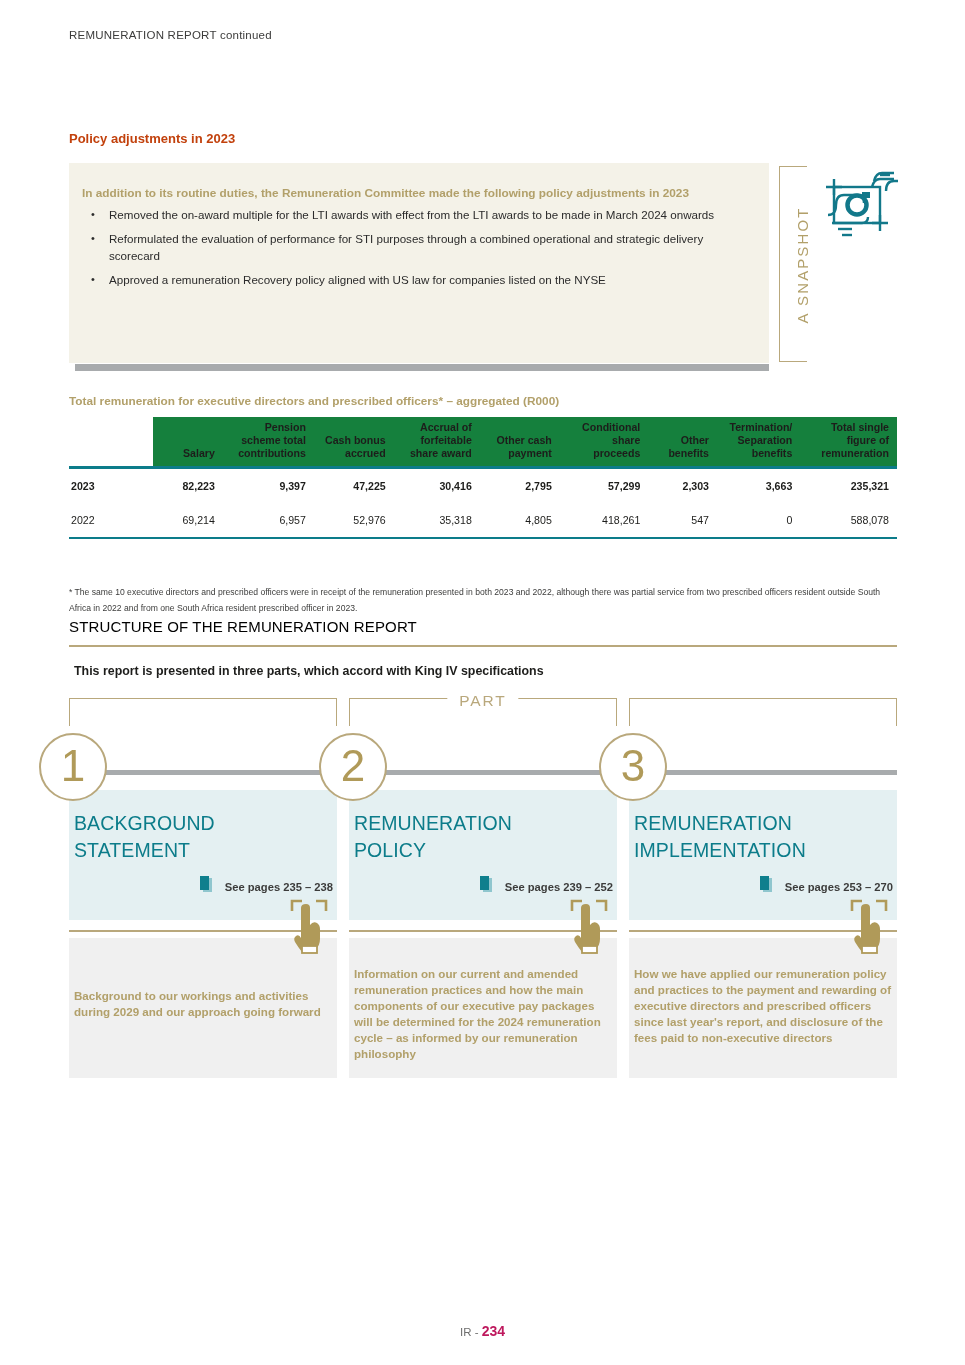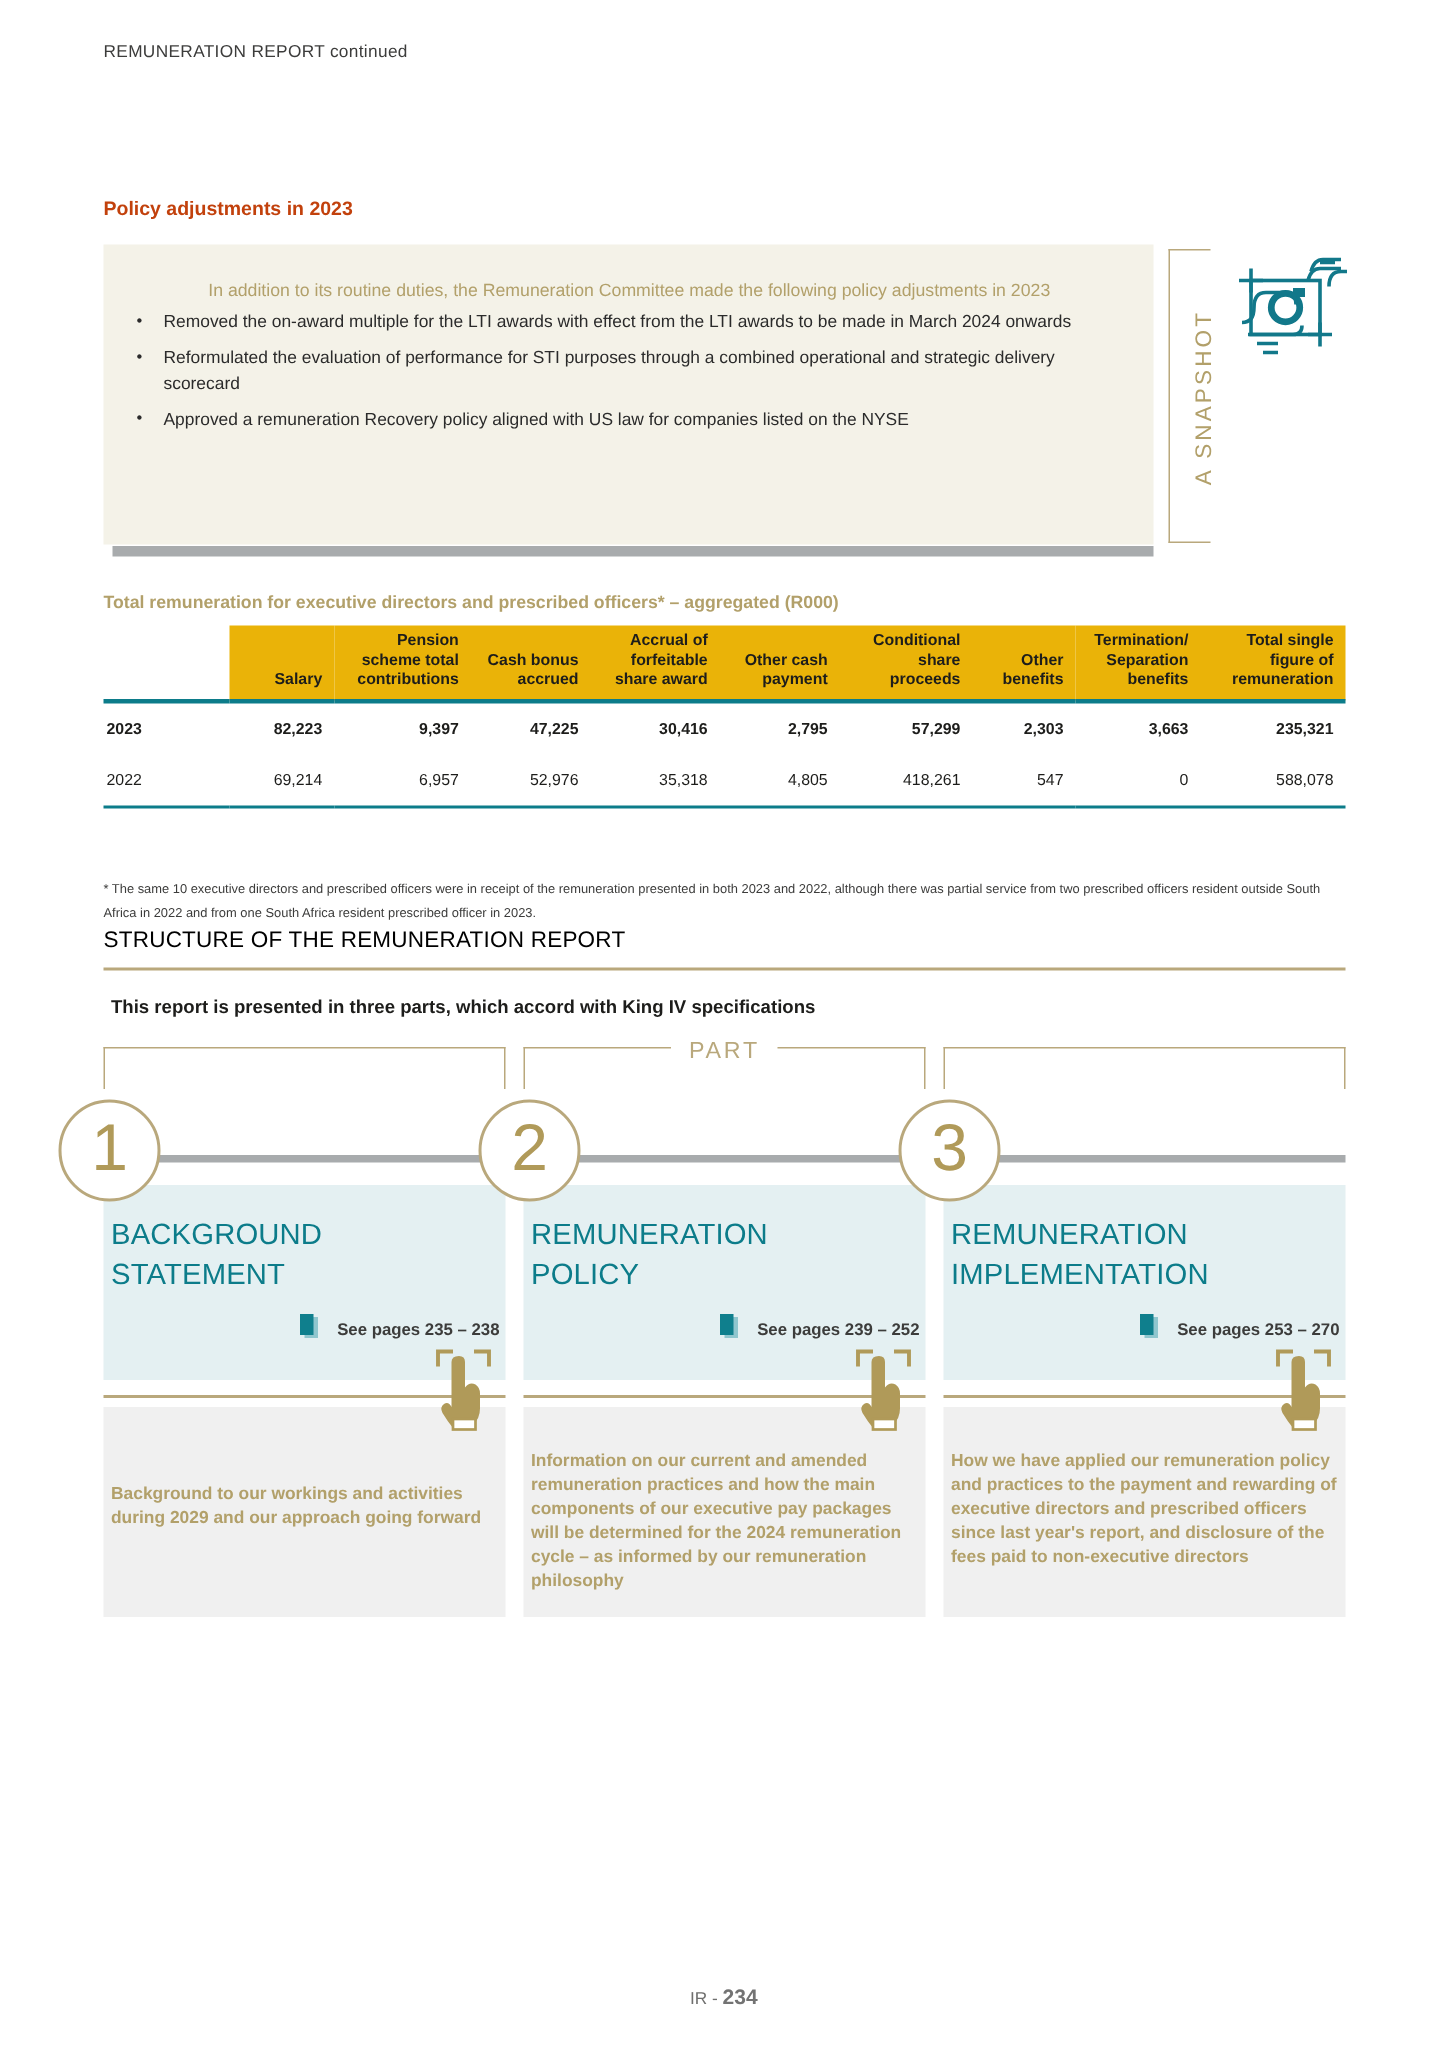--- a/index.html
+++ b/index.html
@@ -30,23 +30,22 @@
     width: 700px; height: 200px;
     background: #f4f2e8;
   }
   .cream-shadow {
     position: absolute; left: 75px; top: 364px;
     width: 694px; height: 7px; background: #a8abad;
   }
   .cream-lead {
     position: absolute; left: 82px; top: 186px;
     width: 675px;
-    font-size: 11.8px; font-weight: normal; color: #b2a06a;
+    font-size: 11.8px; font-weight: bold; color: #b2a06a;
     line-height: 1.35;
-    text-align: center;
   }
   .bullets {
     position: absolute; left: 82px; top: 207px; width: 672px;
   }
   .bullet {
     position: relative; padding-left: 27px;
     font-size: 11.6px; line-height: 1.42; color: #2b2b2b;
     margin-bottom: 8px;
   }
   .bullet::before {
@@ -77,21 +76,21 @@
     position: absolute; left: 69px; top: 394px;
     font-size: 11.8px; font-weight: bold; color: #b2a06a;
   }
   .rem-table {
     position: absolute; left: 69px; top: 417px;
     width: 828px;
     border-collapse: collapse;
     font-size: 10.6px;
   }
   .rem-table th {
-    background: #eab308;
+    background: #15803d;
     vertical-align: bottom;
     text-align: right;
     font-weight: bold;
     color: #1d1d1b;
     padding: 4px 8px 5px 4px;
     line-height: 1.25;
   }
   .rem-table th.first-col { background: #ffffff; }
   .rem-table thead tr { border-bottom: 3px solid #0c7c8a; }
   .rem-table td {
@@ -180,21 +179,21 @@
     position: absolute; left: 5px; top: 196px; width: 258px;
     font-size: 11.6px; font-weight: bold; color: #b2a06a; line-height: 1.38;
   }
   .col-1 .gray-text { top: 218px; }
 
   
   .footer {
     position: absolute; left: 0; top: 1323px; width: 965px;
     text-align: center; font-size: 11.5px; color: #6f6f6e;
   }
-  .footer b { color: #737373; font-size: 14px; }
+  .footer b { color: #be185d; font-size: 14px; }
 </style>
 </head>
 <body>
 
 <div class="page">
 
   <div class="running-header">REMUNERATION REPORT continued</div>
 
   <div class="section-title">Policy adjustments in 2023</div>
 

